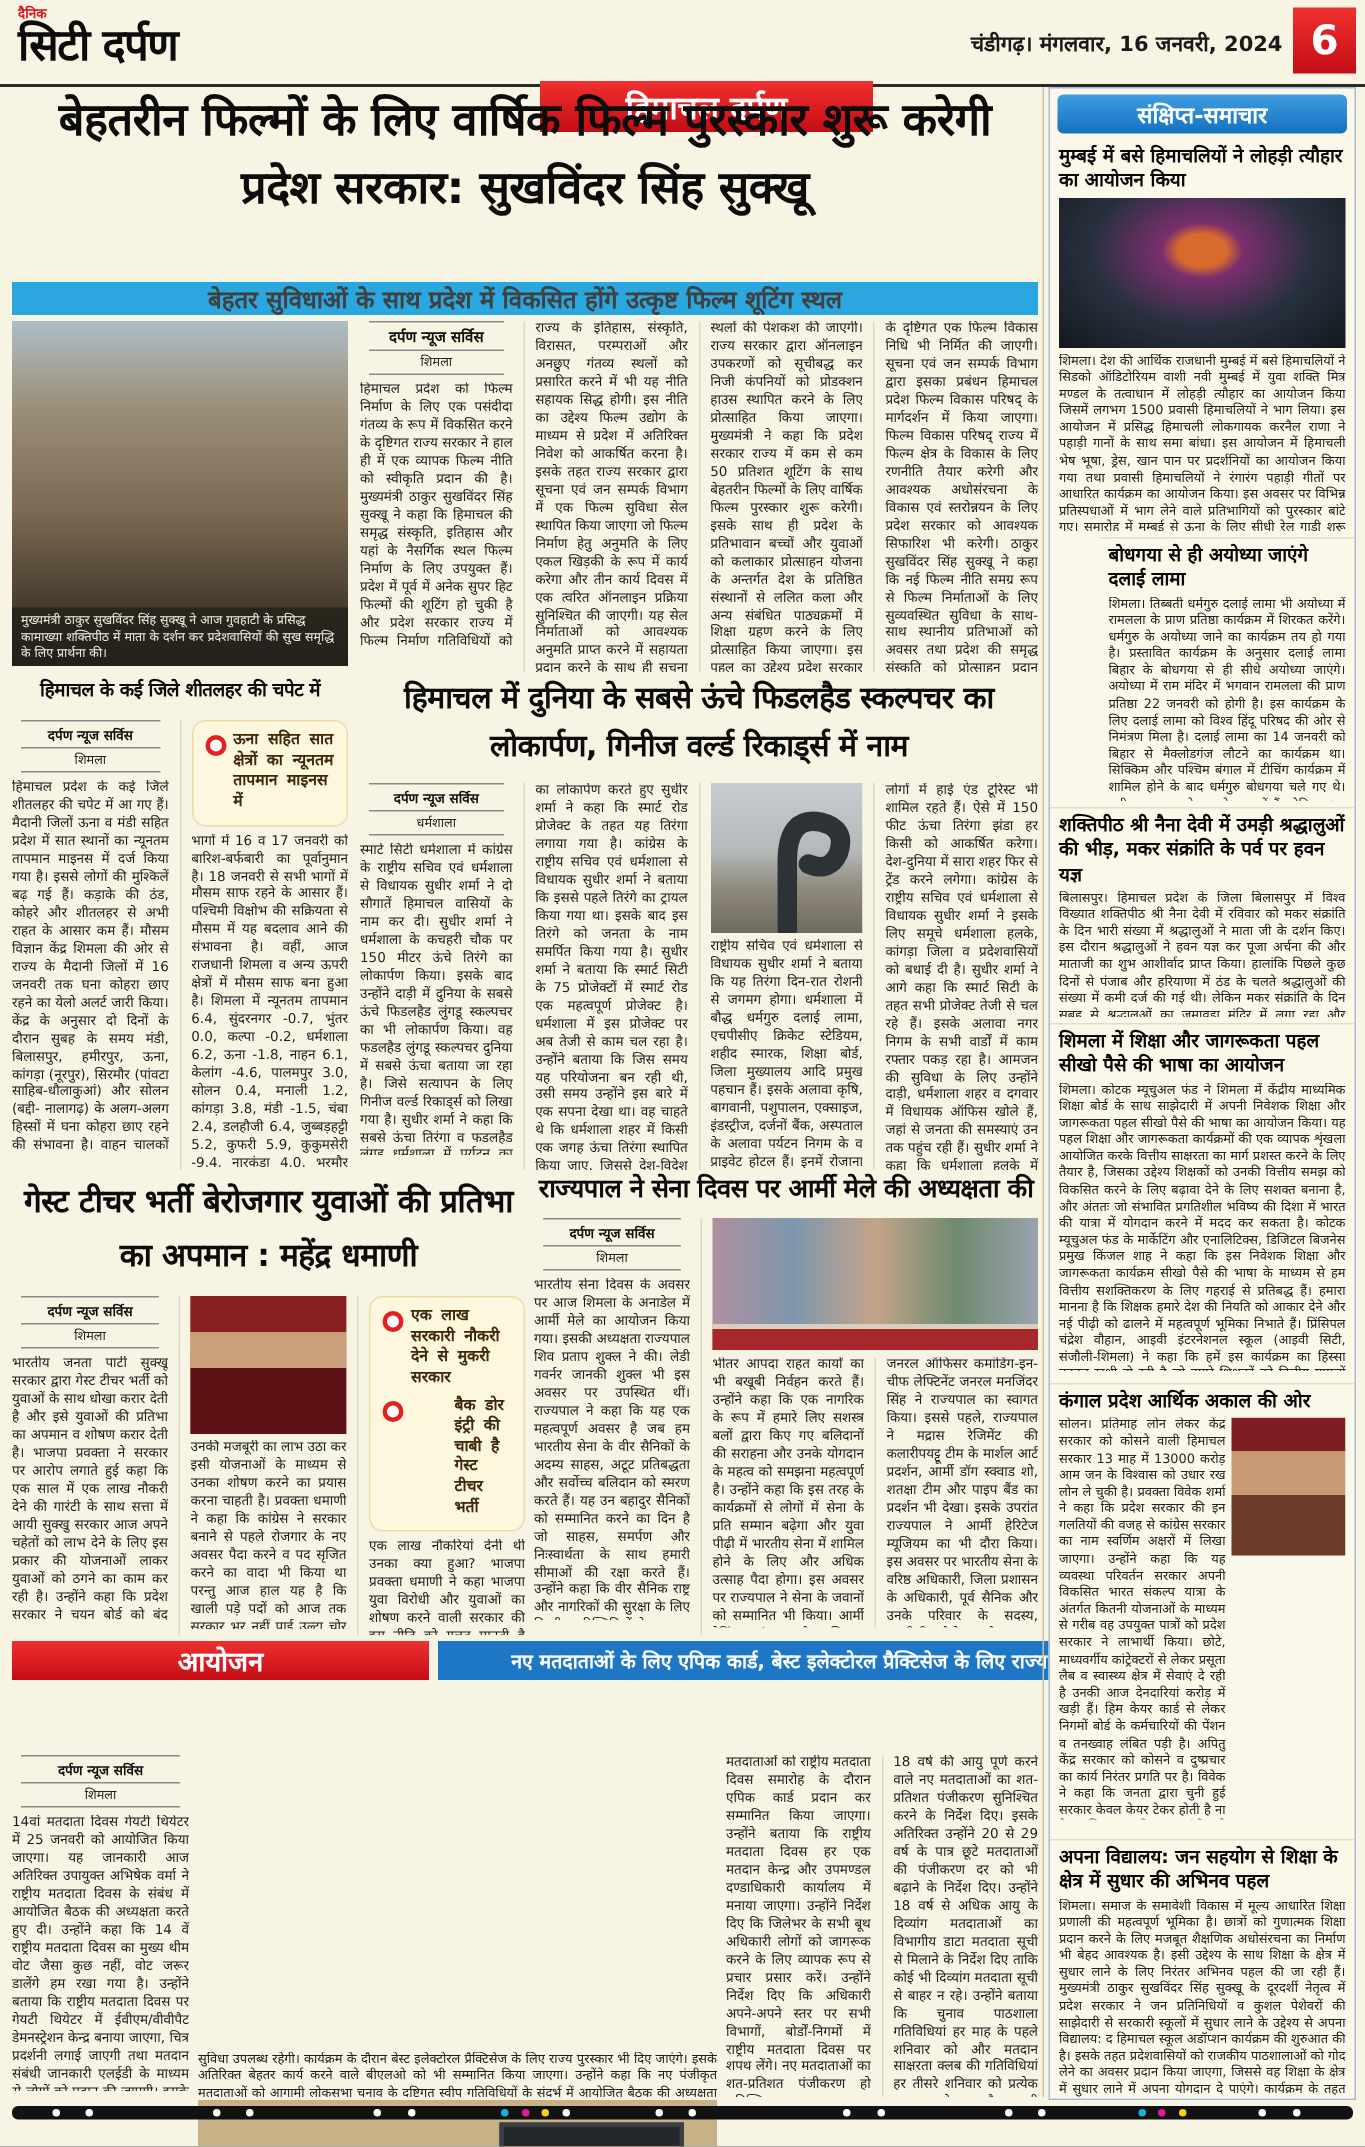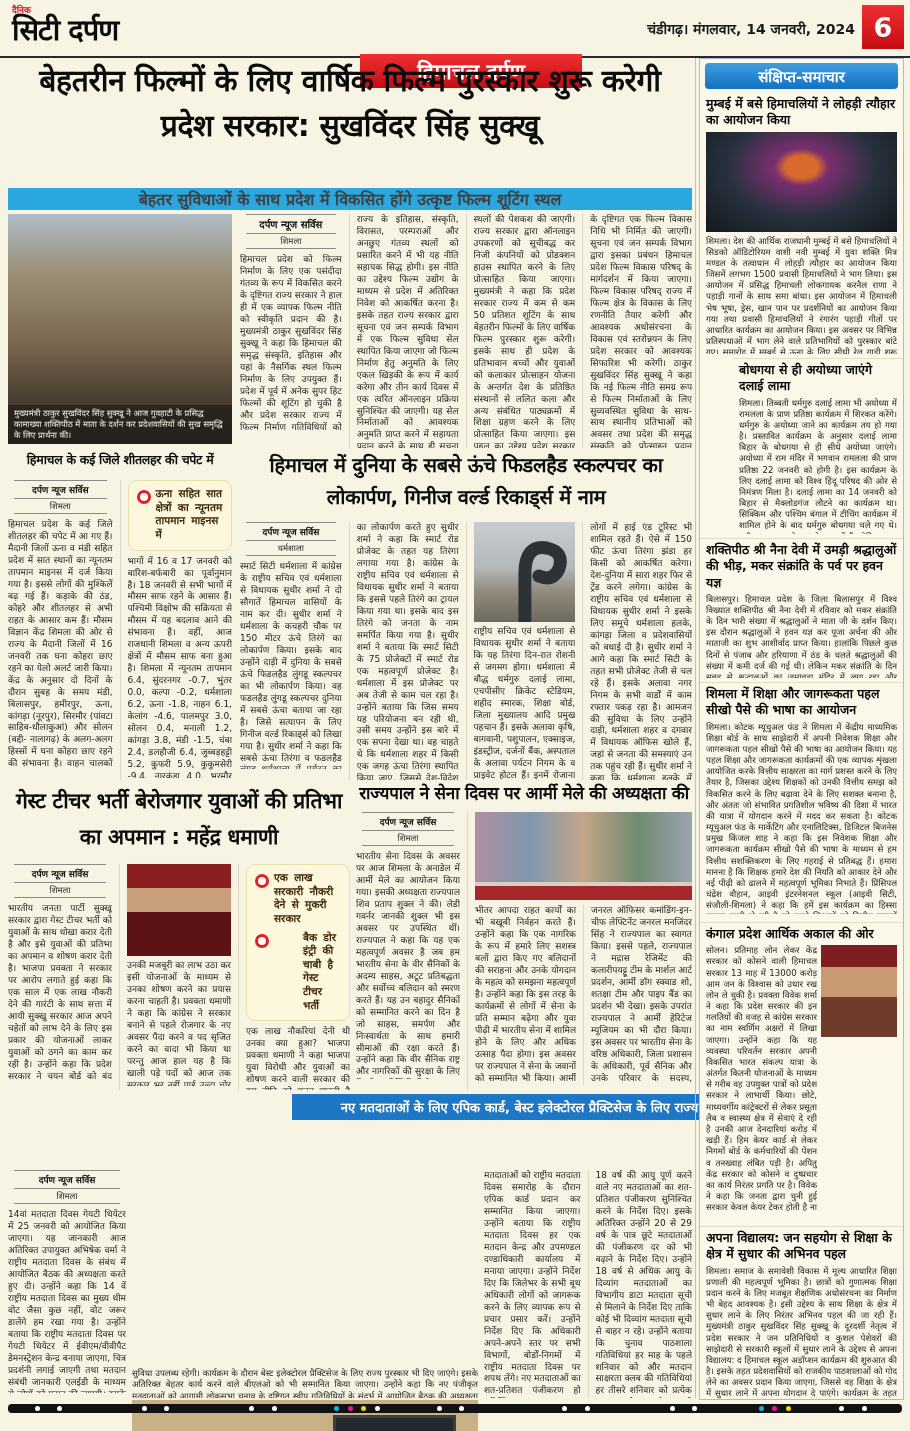--- a/index.html
+++ b/index.html
@@ -39,21 +39,21 @@
 <body>
 
 <div class="sheet">
 
   <div class="abs" style="left:0;top:0;width:910px;height:56px;border-bottom:2px solid #2a2a2a;">
     <div class="abs" style="left:12px;top:6px;">
       <div class="mast-logo-top">दैनिक</div>
       <div class="mast-logo">सिटी दर्पण</div>
     </div>
     <div class="abs redbox" style="left:360px;top:11px;width:222px;height:34px;font-size:21px;margin-top:43px;">हिमाचल दर्पण</div>
-    <div class="abs dateline" style="left:620px;top:19px;width:235px;text-align:right;">चंडीगढ़। मंगलवार, 14 जनवरी, 2024</div>
+    <div class="abs dateline" style="left:620px;top:19px;width:235px;text-align:right;">चंडीगढ़। मंगलवार, 16 जनवरी, 2024</div>
     <div class="abs redbox" style="left:862px;top:5px;width:42px;height:44px;font-size:27px;">6</div>
   </div>
 
   <div class="abs hl" style="left:8px;top:58px;width:684px;height:128px;font-size:30px;line-height:1.5;">बेहतरीन फिल्मों के लिए वार्षिक फिल्म पुरस्कार शुरू करेगी प्रदेश सरकार: सुखविंदर सिंह सुक्खू</div>
   <div class="abs bluestrip" style="left:8px;top:188px;width:684px;height:22px;font-size:16px;">बेहतर सुविधाओं के साथ प्रदेश में विकसित होंगे उत्कृष्ट फिल्म शूटिंग स्थल</div>
 
   <div class="abs photo" style="left:8px;top:214px;width:224px;height:230px;background:linear-gradient(180deg,#aebdc6 0%,#9b8f78 25%,#7c6a52 55%,#4a3f31 80%,#2e2821 100%);">
     <div class="caption">मुख्यमंत्री ठाकुर सुखविंदर सिंह सुक्खू ने आज गुवहाटी के प्रसिद्ध कामाख्या शक्तिपीठ में माता के दर्शन कर प्रदेशवासियों की सुख समृद्धि के लिए प्रार्थना की।</div>
   </div>
 
@@ -164,20 +164,21 @@
         <div class="cl">
             <p class="body" style="height:180px;">भीतर आपदा राहत कार्यों का भी बखूबी निर्वहन करते हैं। उन्होंने कहा कि एक नागरिक के रूप में हमारे लिए सशस्त्र बलों द्वारा किए गए बलिदानों की सराहना और उनके योगदान के महत्व को समझना महत्वपूर्ण है। उन्होंने कहा कि इस तरह के कार्यक्रमों से लोगों में सेना के प्रति सम्मान बढ़ेगा और युवा पीढ़ी में भारतीय सेना में शामिल होने के लिए और अधिक उत्साह पैदा होगा। इस अवसर पर राज्यपाल ने सेना के जवानों को सम्मानित भी किया। आर्मी ट्रेनिंग कमांड (आरट्रैक) शिमला के</p>
           </div>
         <div class="cl">
             <p class="body" style="height:180px;">जनरल ऑफिसर कमांडिंग-इन-चीफ लेफ्टिनेंट जनरल मनजिंदर सिंह ने राज्यपाल का स्वागत किया। इससे पहले, राज्यपाल ने मद्रास रेजिमेंट की कलारीपयट्टू टीम के मार्शल आर्ट प्रदर्शन, आर्मी डॉग स्क्वाड शो, शतक्षा टीम और पाइप बैंड का प्रदर्शन भी देखा। इसके उपरांत राज्यपाल ने आर्मी हेरिटेज म्यूजियम का भी दौरा किया। इस अवसर पर भारतीय सेना के वरिष्ठ अधिकारी, जिला प्रशासन के अधिकारी, पूर्व सैनिक और उनके परिवार के सदस्य, एनसीसी कैडेट और अन्य गणमान्य व्यक्ति भी उपस्थित थे।</p>
           </div>
       </div>
     </div>
   </div>
 
+  <div class="abs redbox" style="left:8px;top:1094px;width:278px;height:26px;font-size:18px;">आयोजन</div>
   <div class="abs bluestrip dark" style="left:292px;top:1094px;width:400px;height:26px;font-size:13px;padding-left:48px;">नए मतदाताओं के लिए एपिक कार्ड, बेस्ट इलेक्टोरल प्रैक्टिसेज के लिए राज्य पुरस्कार</div>
 
   <div class="abs" style="left:8px;top:1170px;width:118px;height:228px;overflow:hidden;">
     <div class="byline">
       <div class="ag" style="font-size:9px;">दर्पण न्यूज सर्विस</div>
       <div class="pl">शिमला</div>
     </div>
     <p class="body" style="height:184px;">14वां मतदाता दिवस गेयटी थियेटर में 25 जनवरी को आयोजित किया जाएगा। यह जानकारी आज अतिरिक्त उपायुक्त अभिषेक वर्मा ने राष्ट्रीय मतदाता दिवस के संबंध में आयोजित बैठक की अध्यक्षता करते हुए दी। उन्होंने कहा कि 14 वें राष्ट्रीय मतदाता दिवस का मुख्य थीम वोट जैसा कुछ नहीं, वोट जरूर डालेंगे हम रखा गया है। उन्होंने बताया कि राष्ट्रीय मतदाता दिवस पर गेयटी थियेटर में ईवीएम/वीवीपैट डेमनस्ट्रेशन केन्द्र बनाया जाएगा, चित्र प्रदर्शनी लगाई जाएगी तथा मतदान संबंधी जानकारी एलईडी के माध्यम से लोगों को प्रदान की जाएगी। इसके अतिरिक्त मतदाता सुविधा केन्द्र भी स्थापित किया जाएगा, जहां नए और मौजूदा मतदाताओं को वोट बनाने और नवीनीकरण संबंधी</p>
   </div>
   <div class="abs photo" style="left:132px;top:1170px;width:346px;height:192px;background:linear-gradient(180deg,#c8b087 0 38%,#8a5f37 38% 70%,#5e4326 70% 100%);">

